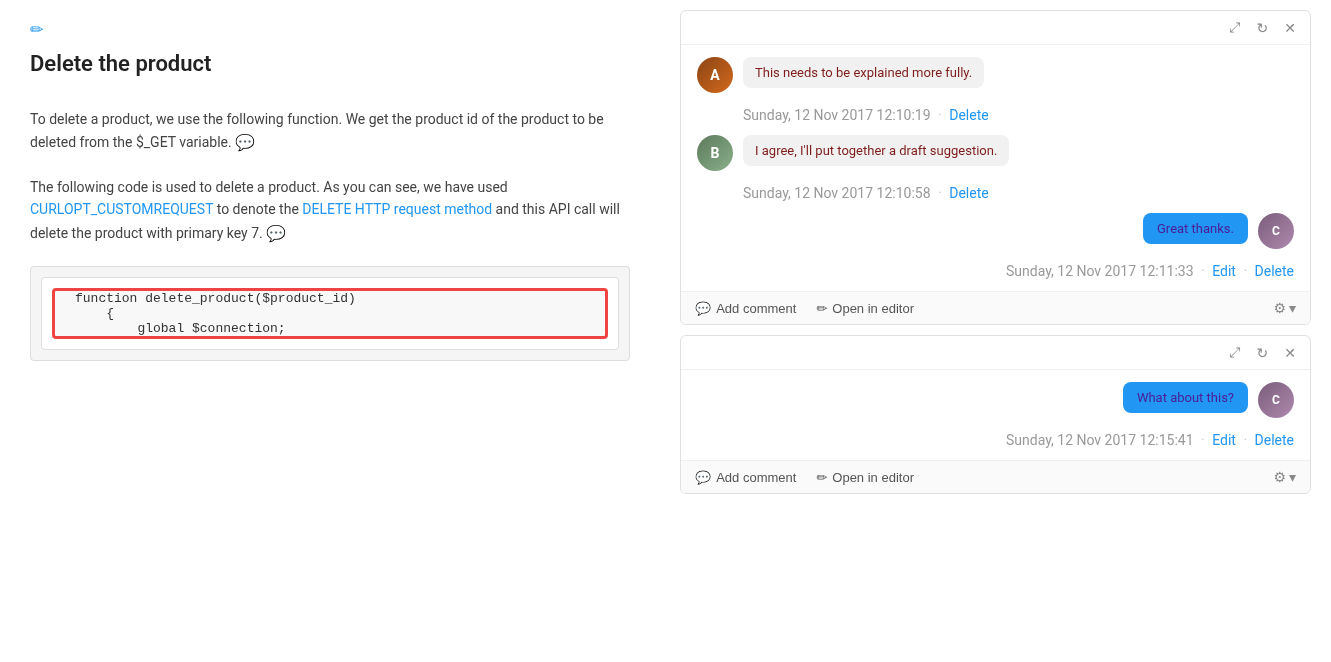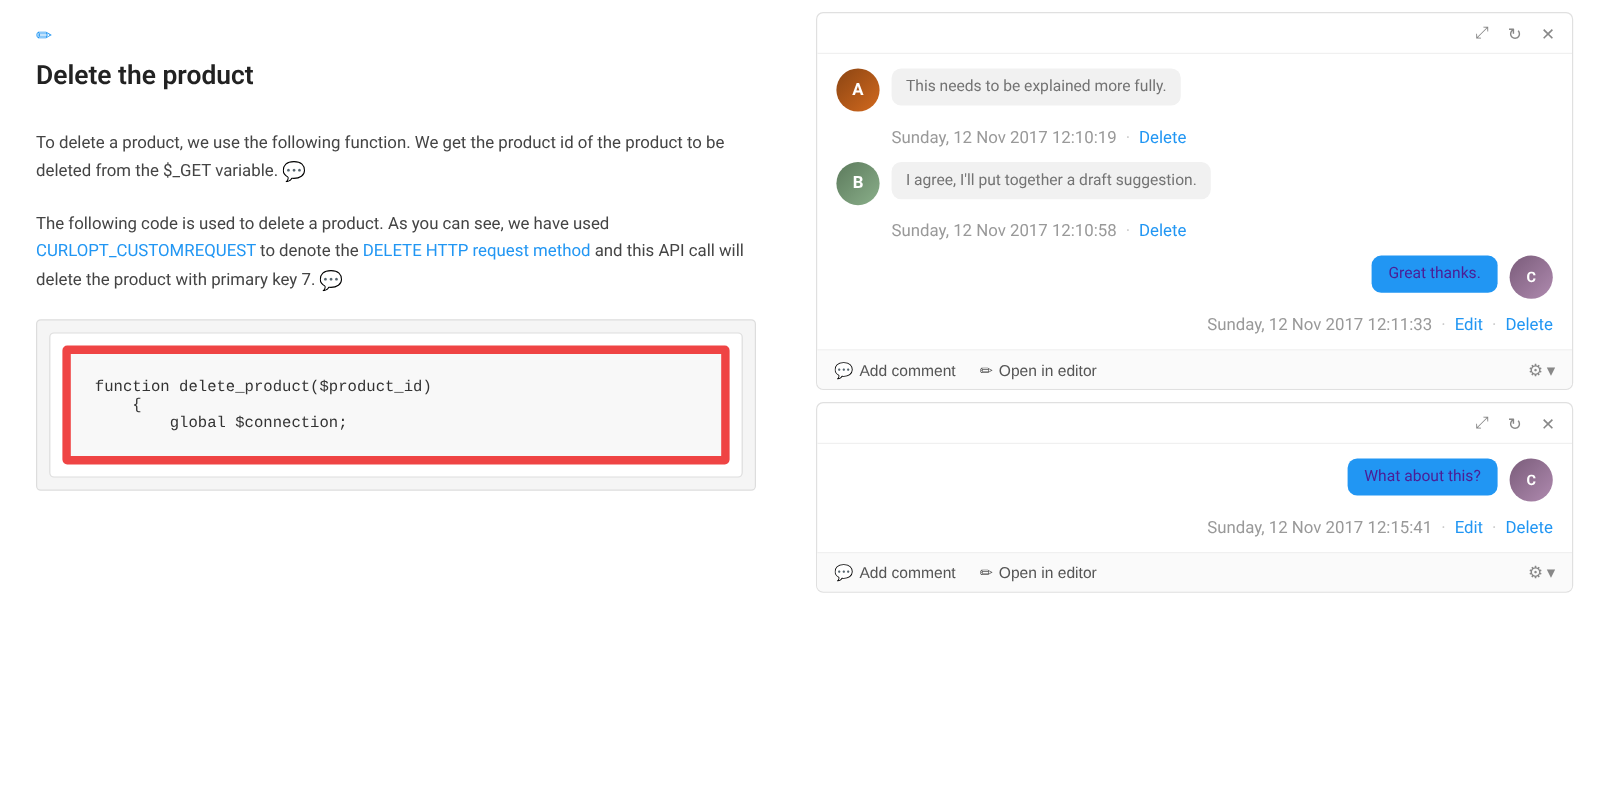--- a/index.html
+++ b/index.html
@@ -47,23 +47,23 @@
       vertical-align: middle;
     }
     .body-text {
       font-size: 14px;
       line-height: 1.6;
       color: #444;
       margin-bottom: 20px;
     }
     .code-block {
       background: #f8f8f8;
-      border: 7px solid #ef4444;
+      border: 3px solid #ef4444;
       border-radius: 4px;
-      padding: 20px 20px;
+      padding: 0 20px;
       font-family: "Courier New", Courier, monospace;
       font-size: 13px;
       color: #333;
       white-space: pre;
     }
     .code-wrapper {
       border: 1px solid #ddd;
       border-radius: 4px;
       padding: 10px;
       background: #fff;
@@ -150,21 +150,21 @@
       color: white;
       font-size: 12px;
       font-weight: bold;
       flex-shrink: 0;
     }
     .bubble {
       background: #f1f1f1;
       border-radius: 8px;
       padding: 8px 12px;
       font-size: 13px;
-      color: #737373;
+      color: #7f1d1d;
       max-width: 300px;
     }
     .bubble-blue {
       background: #2196F3;
       border-radius: 8px;
       padding: 8px 14px;
       font-size: 13px;
       color: #4c1d95;
       max-width: 220px;
     }

